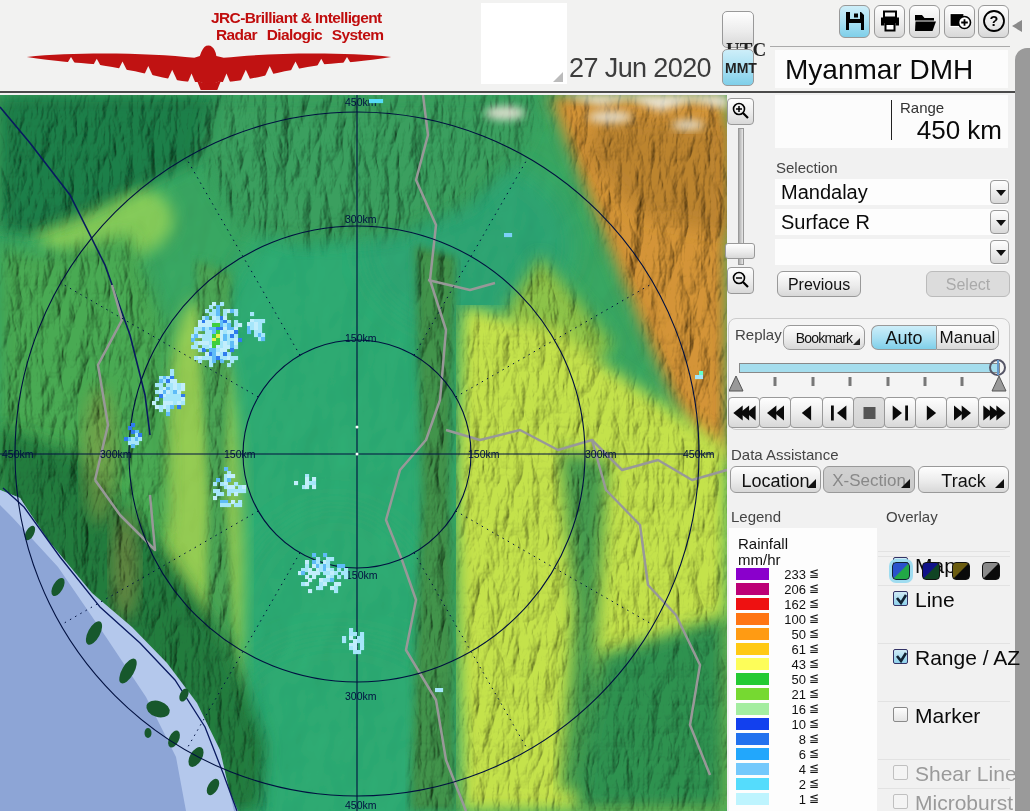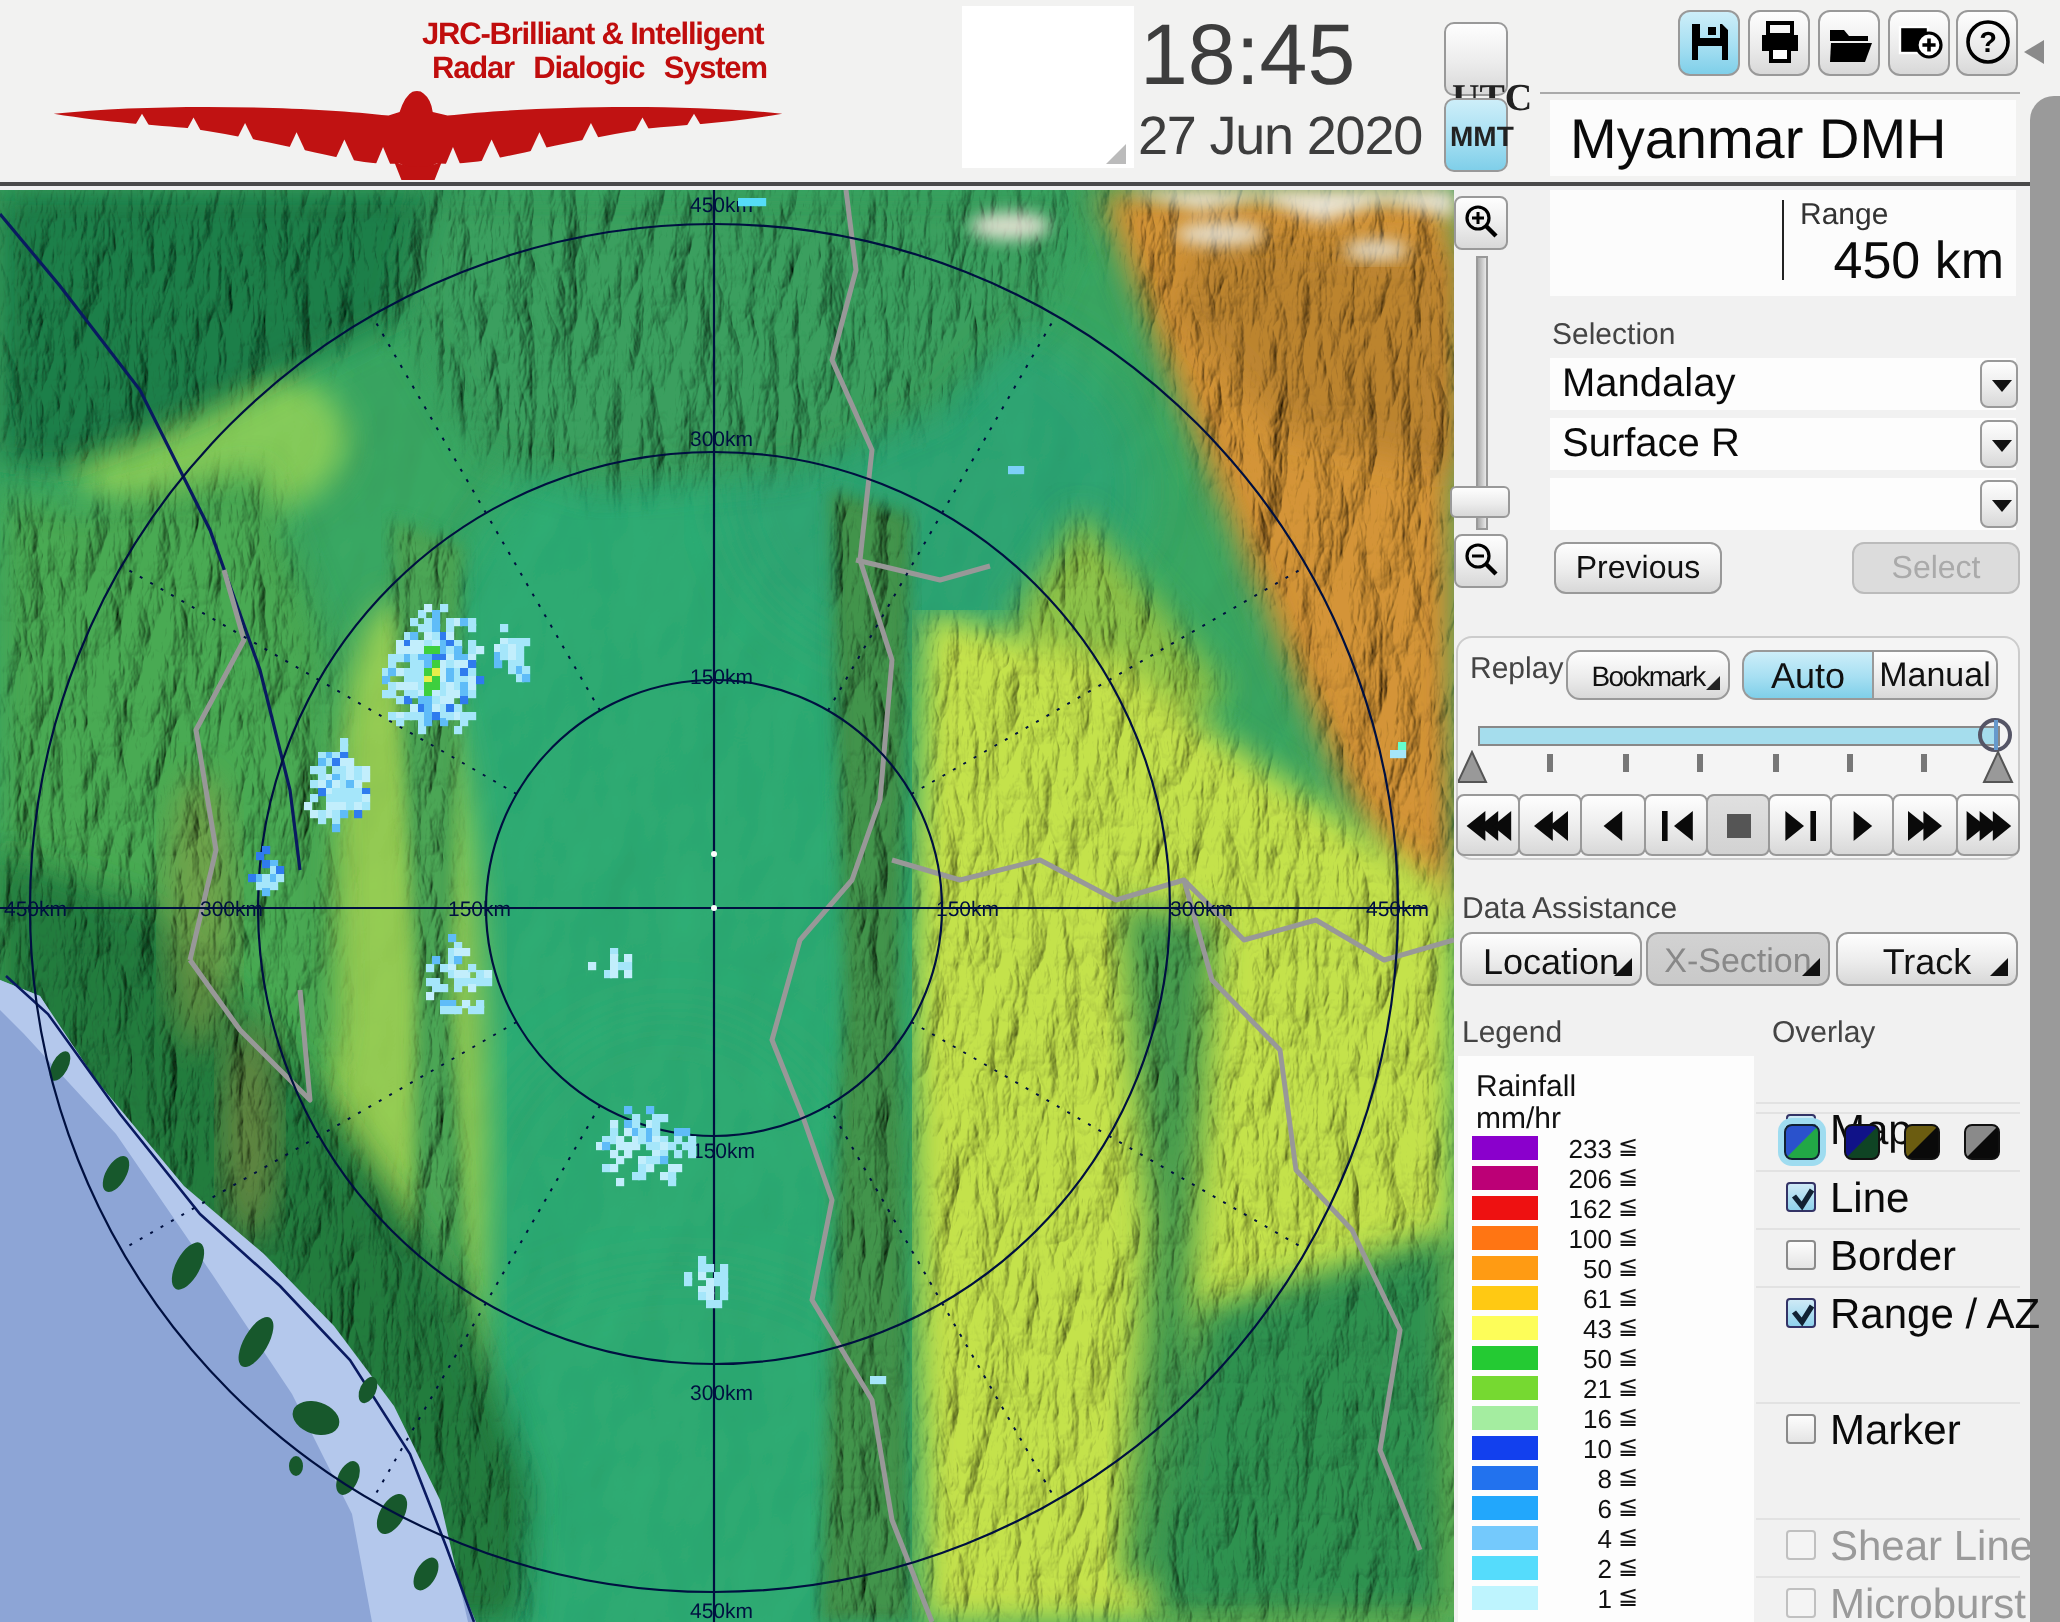--- a/index.html
+++ b/index.html
@@ -45,21 +45,20 @@
 <polygon points="288,31 300,31 294,19"></polygon>
 <polygon points="316,27 328,27 322,16"></polygon>
 <polygon points="344,24 356,24 350,14"></polygon>
 <polygon points="195,57 199,50 203,57"></polygon>
 </g>
 </svg>
 </div>
 
 <div class="abs" style="left:481px;top:3px;width:86px;height:81px;background:#fff;"></div>
 <div class="abs" style="left:553px;top:72px;width:0;height:0;border-left:10px solid transparent;border-bottom:10px solid #bbb;"></div>
-<div class="abs" style="left:570px;top:4px;width:112px;font-size:43px;color:#3d3d3d;">18:45</div>
 <div class="abs" style="left:569px;top:53px;font-size:27px;color:#3d3d3d;letter-spacing:-0.6px;">27 Jun 2020</div>
 
 <div class="btn" style="left:722px;top:11px;width:32px;height:37px;border-radius:5px;">
       <span style="position:absolute;left:3px;top:27px;font-size:19px;font-weight:bold;color:#222;font-family:Liberation Serif, serif;">UTC</span>
     </div>
 <div class="btn btn-blue" style="left:722px;top:49px;width:32px;height:37px;border-radius:5px;">
       <span style="position:absolute;left:2px;top:10px;font-size:14px;font-weight:bold;color:#222;">MMT</span>
     </div>
 
 <div class="btn btn-blue" style="left:839px;top:5px;width:31px;height:33px;" id="tb1"></div>
@@ -833,24 +832,20 @@
 <span style="position:absolute;left:104px;top:5px;width:18px;height:18px;border:1.5px solid #111;border-radius:4px;background:linear-gradient(135deg,#8a8a8a 49%,#0a0a0a 51%);box-sizing:border-box;"></span>
 </div>
 <div class="cbrow" style="top:585px;">
       <span class="cbx chk">
         <svg width="15" height="13" viewBox="0 0 15 13">
           <path d="M3,5 L7,10 L12,2" fill="none" stroke="#123" stroke-width="2.6"></path>
         </svg>
       </span>
       <span class="cbtxt">Line</span>
     </div>
-<div class="cbrow" style="top:614px;">
-      <span class="cbx"></span>
-      <span class="cbtxt">Border</span>
-    </div>
 <div class="cbrow" style="top:643px;">
       <span class="cbx chk">
         <svg width="15" height="13" viewBox="0 0 15 13">
           <path d="M3,5 L7,10 L12,2" fill="none" stroke="#123" stroke-width="2.6"></path>
         </svg>
       </span>
       <span class="cbtxt">Range / AZ</span>
     </div>
 <div class="cbrow" style="top:701px;">
       <span class="cbx"></span>

